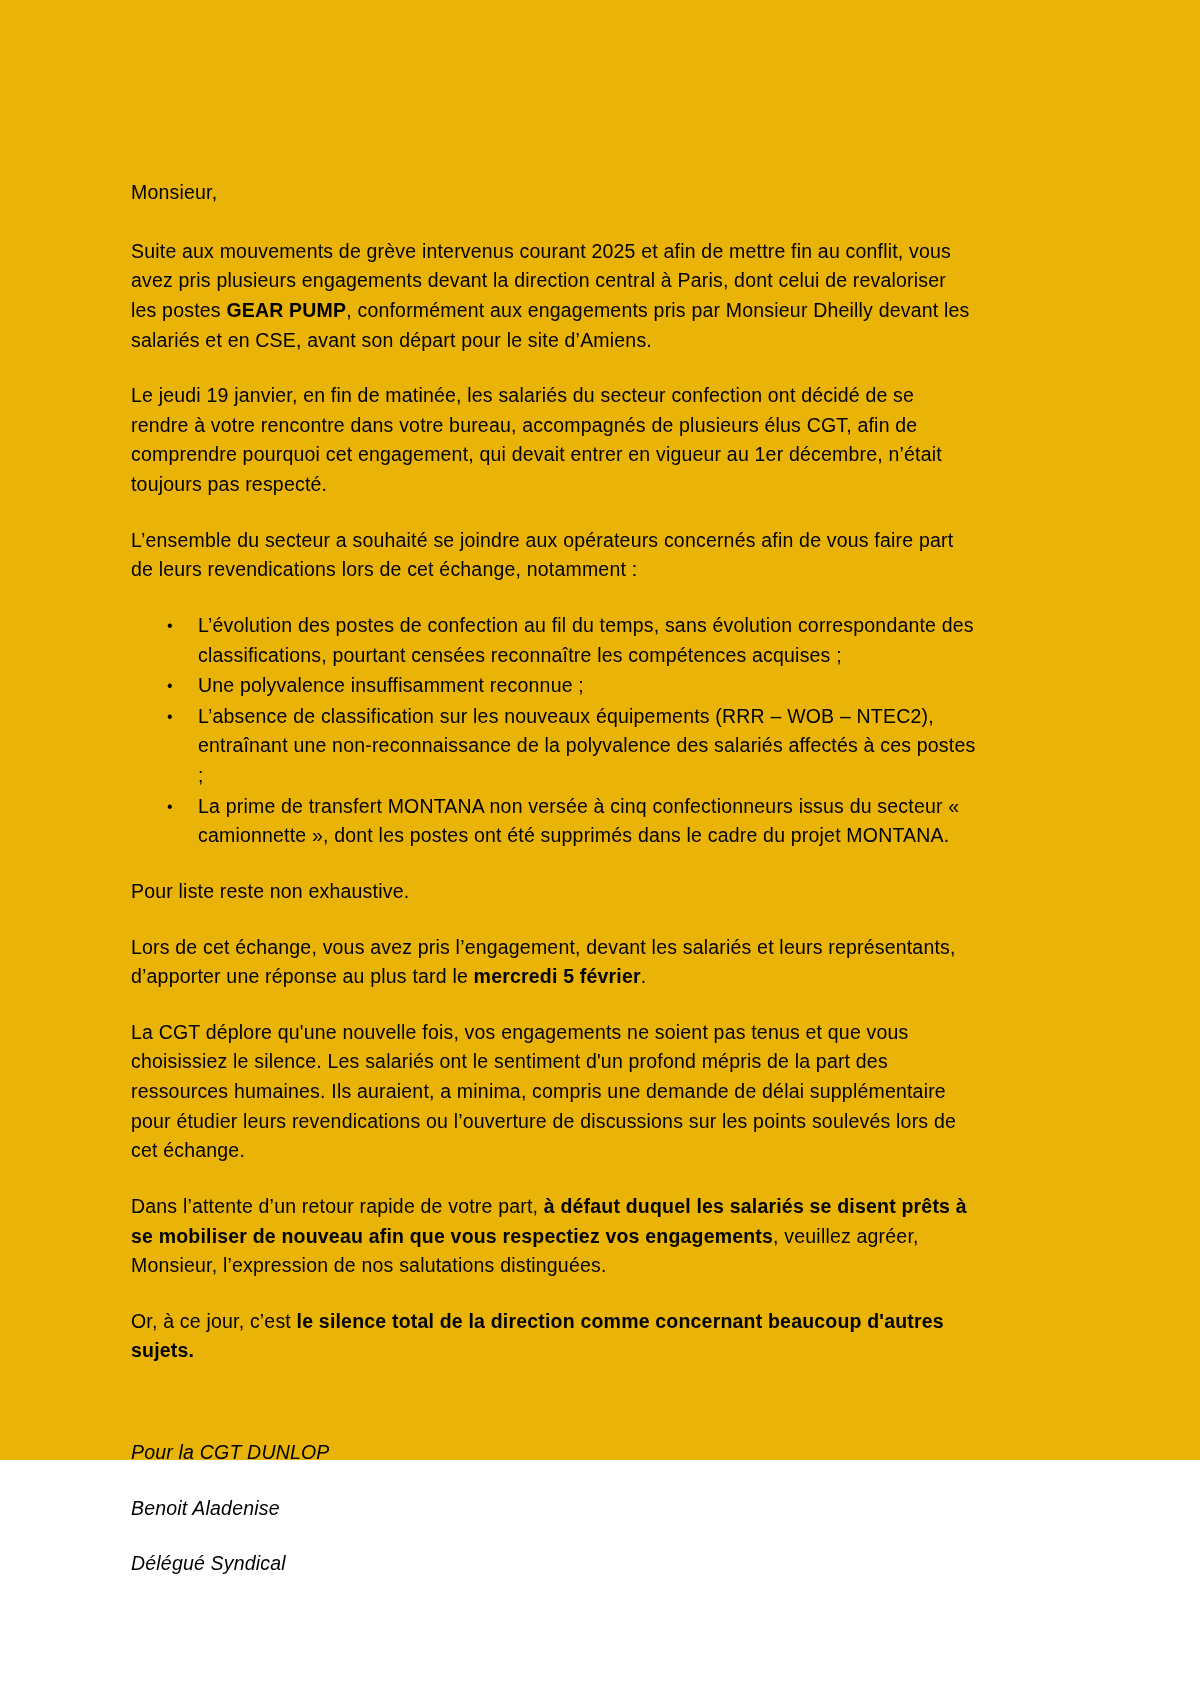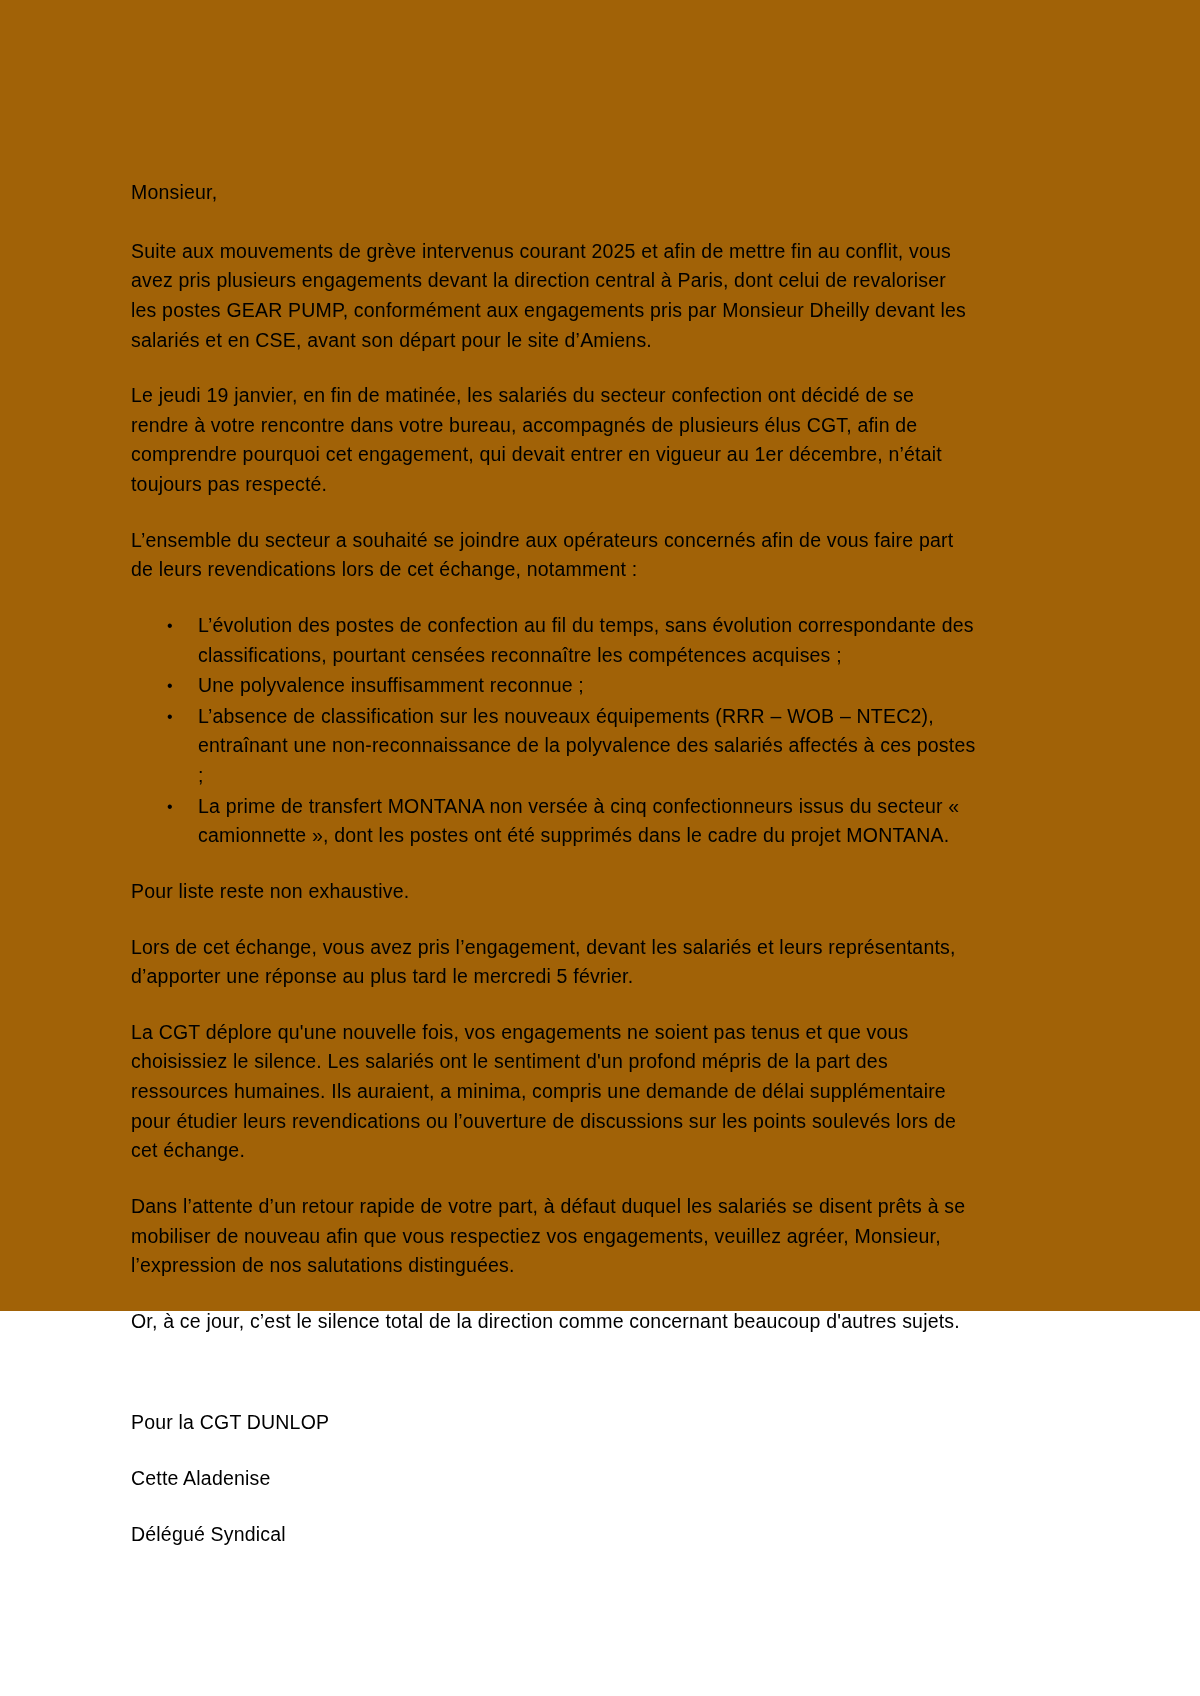--- a/index.html
+++ b/index.html
@@ -11,41 +11,41 @@
   body {
     width: 1200px;
     height: 1696px;
     font-family: "Liberation Sans", sans-serif;
     color: #000000;
     -webkit-font-smoothing: none;
   }
   .page {
     position: relative;
     width: 1200px;
-    height: 1311px;
-    background: #a16207;
+    height: 1460px;
+    background: #eab308;
     box-sizing: border-box;
     padding: 178px 200px 0 131px;
   }
   .letter-body {
     width: 845px;
   }
   p.para {
     margin: 0 0 26px 0;
     font-size: 19.5px;
     line-height: 1.52;
     text-align: left;
     color: #000;
     letter-spacing: 0.01em;
   }
   p.salutation {
     margin: 0 0 29px 0;
   }
   .bold {
-    font-weight: normal;
+    font-weight: bold;
   }
   ul.claims-list {
     list-style: none;
     margin: 0 0 26px 0;
     padding: 0;
   }
   ul.claims-list li {
     position: relative;
     font-size: 19.5px;
     line-height: 1.52;
@@ -56,20 +56,21 @@
   }
   ul.claims-list li .bullet-glyph {
     position: absolute;
     left: 36px;
     top: 0;
     font-size: 16px;
     line-height: 1.82;
   }
   .signature-block {
     margin-top: 72px;
+    font-style: italic;
   }
   .signature-block p {
     margin: 0 0 26px 0;
     font-size: 19.5px;
     line-height: 1.52;
     letter-spacing: 0.01em;
   }
 </style>
 </head>
 <body>
@@ -118,18 +119,18 @@
     <p class="para">
       <span>Dans l’attente d’un retour rapide de votre part, </span><span class="bold">à défaut duquel les salariés se disent prêts à se mobiliser de nouveau afin que vous respectiez vos engagements</span><span>, veuillez agréer, Monsieur, l’expression de nos salutations distinguées.</span>
     </p>
 
     <p class="para">
       <span>Or, à ce jour, c’est </span><span class="bold">le silence total de la direction comme concernant beaucoup d'autres sujets.</span>
     </p>
 
     <div class="signature-block">
       <p>Pour la CGT DUNLOP</p>
-      <p>Cette Aladenise</p>
+      <p>Benoit Aladenise</p>
       <p>Délégué Syndical</p>
     </div>
 
   </div>
 </div>
 
 </body></html>

